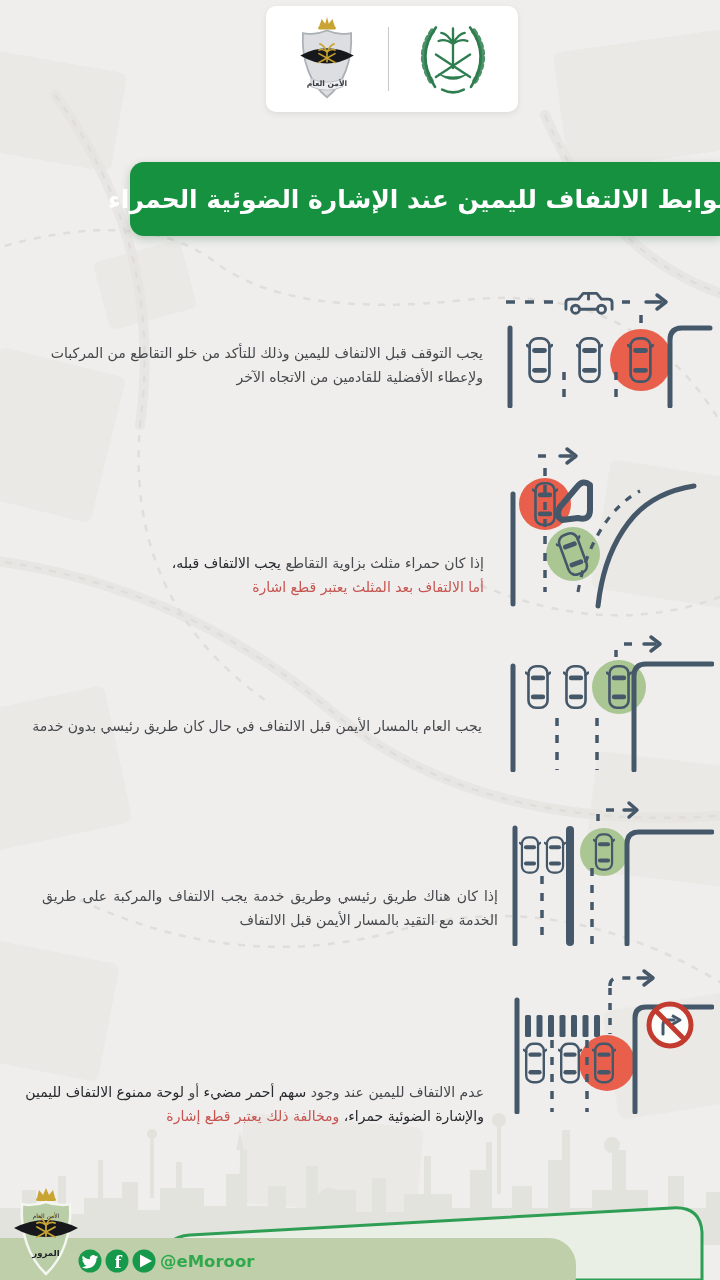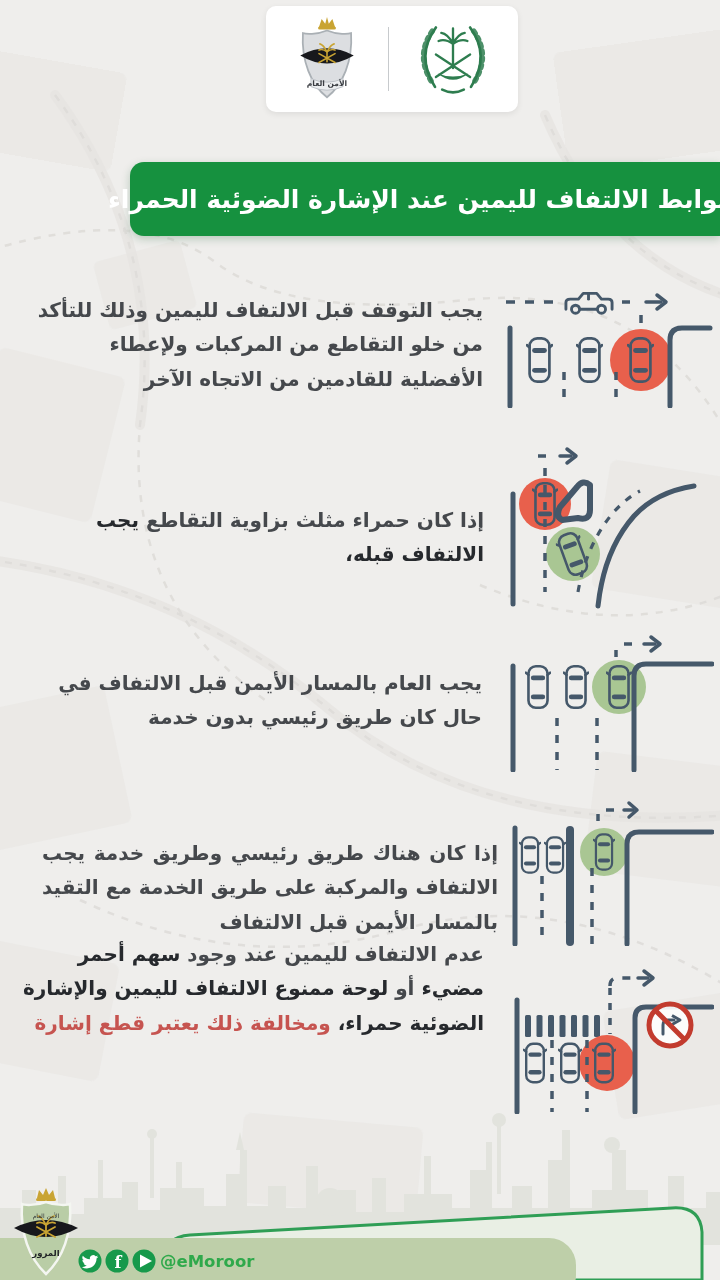--- a/index.html
+++ b/index.html
@@ -33,21 +33,21 @@
     background:var(--banner-green);border-radius:14px 0 0 14px;
     display:flex;align-items:center;justify-content:center;
     box-shadow:0 3px 8px rgba(20,90,45,.25);
   }
   .banner-text{
     color:#ffffff;font-size:25px;font-weight:bold;direction:rtl;white-space:nowrap;
   }
   
   .rule-text{
     position:absolute;direction:rtl;text-align:right;
-    font-size:20px;font-weight:bold;line-height:1.72;color:var(--text-dark);
+    font-size:14px;font-weight:normal;line-height:1.72;color:var(--text-dark);margin-top:48px;
   }
   .rule-text.justify{text-align:justify;}
   .seg-normal{color:var(--text-dark);}
   .seg-bold{color:#26292D;}
   .seg-red{color:var(--text-red);}
   .diagram{position:absolute;}
   .footer-art{position:absolute;left:0;top:1090px;}
 </style>
 </head>
 <body>
@@ -157,21 +157,21 @@
         <path stroke-width="5" stroke-linecap="round" d="M172 128 V62 Q172 50 184 50 H212"></path>
         <path stroke-width="3.5" stroke-dasharray="8 9" d="M66 94 V128 M118 94 V128 M143 37 V47"></path>
       </g>
       <use href="#car-top" x="28" y="57" width="27" height="50"></use>
       <use href="#car-top" x="78" y="57" width="27" height="50"></use>
       <use href="#car-top" x="129" y="57" width="27" height="50"></use>
     </svg>
   </section>
 
   <section>
-    <div class="rule-text" style="left:14px;top:503px;width:470px;"><span class="seg-normal">إذا كان حمراء مثلث بزاوية التقاطع </span><span class="seg-bold">يجب الالتفاف قبله،</span><br></div>
+    <div class="rule-text" style="left:14px;top:503px;width:470px;"><span class="seg-normal">إذا كان حمراء مثلث بزاوية التقاطع </span><span class="seg-bold">يجب الالتفاف قبله،</span><br><span class="seg-red">أما الالتفاف بعد المثلث يعتبر قطع اشارة</span></div>
     <svg class="diagram" style="left:498px;top:442px;" width="216" height="168" viewBox="0 0 216 168">
       <g stroke="#45586A" fill="none">
         <path stroke-width="3.5" stroke-dasharray="8 9" d="M40 14 H54"></path>
         <path stroke-width="3.5" stroke-linecap="round" d="M62 14 H73"></path>
         <path stroke-width="3.5" stroke-linecap="round" stroke-linejoin="round" d="M69 7 l9 7 -9 7"></path>
       </g>
       <circle cx="47" cy="62" r="26" fill="#E8604C"></circle>
       <circle cx="75" cy="112" r="27" fill="#A9C693"></circle>
       <g stroke="#45586A" fill="none">
         <path stroke-width="3.5" stroke-dasharray="8 9" d="M47 26 V150"></path>
@@ -224,21 +224,21 @@
         <path stroke-width="3.5" stroke-dasharray="8 9" d="M44 78 V146 M94 70 V146"></path>
         <path stroke-width="5" stroke-linecap="round" d="M129 146 V46 Q129 34 141 34 H214"></path>
       </g>
       <use href="#car-top" x="21" y="36" width="22" height="42"></use>
       <use href="#car-top" x="46" y="36" width="22" height="42"></use>
       <use href="#car-top" x="95" y="33" width="22" height="42"></use>
     </svg>
   </section>
 
   <section>
-    <div class="rule-text" style="left:22px;top:937px;width:462px;"><span class="seg-normal">عدم الالتفاف لليمين عند وجود </span><span class="seg-bold">سهم أحمر مضيء</span><span class="seg-normal"> أو </span><span class="seg-bold">لوحة ممنوع الالتفاف لليمين والإشارة الضوئية حمراء،</span><span class="seg-red"> ومخالفة ذلك يعتبر قطع إشارة</span></div>
+    <div class="rule-text" style="left:22px;top:1032px;width:462px;"><span class="seg-normal">عدم الالتفاف لليمين عند وجود </span><span class="seg-bold">سهم أحمر مضيء</span><span class="seg-normal"> أو </span><span class="seg-bold">لوحة ممنوع الالتفاف لليمين والإشارة الضوئية حمراء،</span><span class="seg-red"> ومخالفة ذلك يعتبر قطع إشارة</span></div>
     <svg class="diagram" style="left:498px;top:962px;" width="216" height="152" viewBox="0 0 216 152">
       <g stroke="#45586A" fill="none">
         <path stroke-width="3.5" stroke-dasharray="7 8" d="M112 26 V72"></path>
         <path stroke-width="3.5" stroke-dasharray="8 9" d="M112 24 Q112 16 120 16 H134"></path>
         <path stroke-width="3.5" stroke-linecap="round" d="M140 16 H150"></path>
         <path stroke-width="3.5" stroke-linecap="round" stroke-linejoin="round" d="M146 9 l9 7 -9 7"></path>
       </g>
       <g fill="#45586A">
         <rect x="27" y="53" width="6" height="22" rx="1.5"></rect>
           <rect x="38.5" y="53" width="6" height="22" rx="1.5"></rect>

